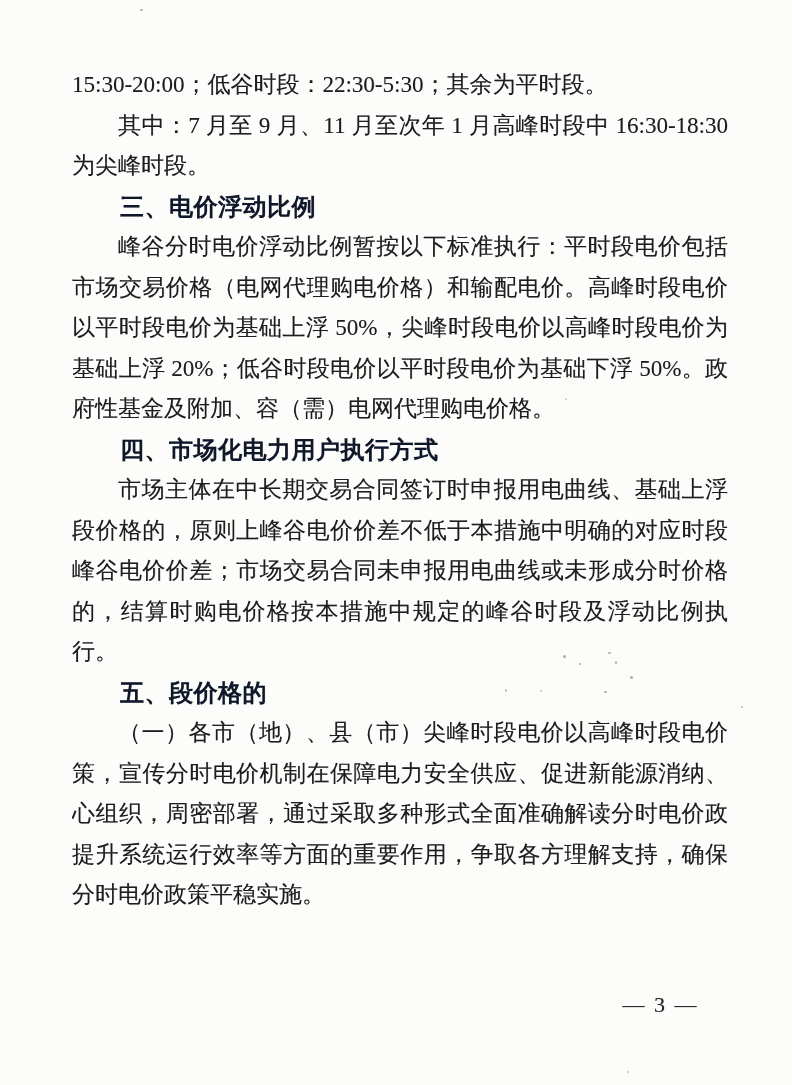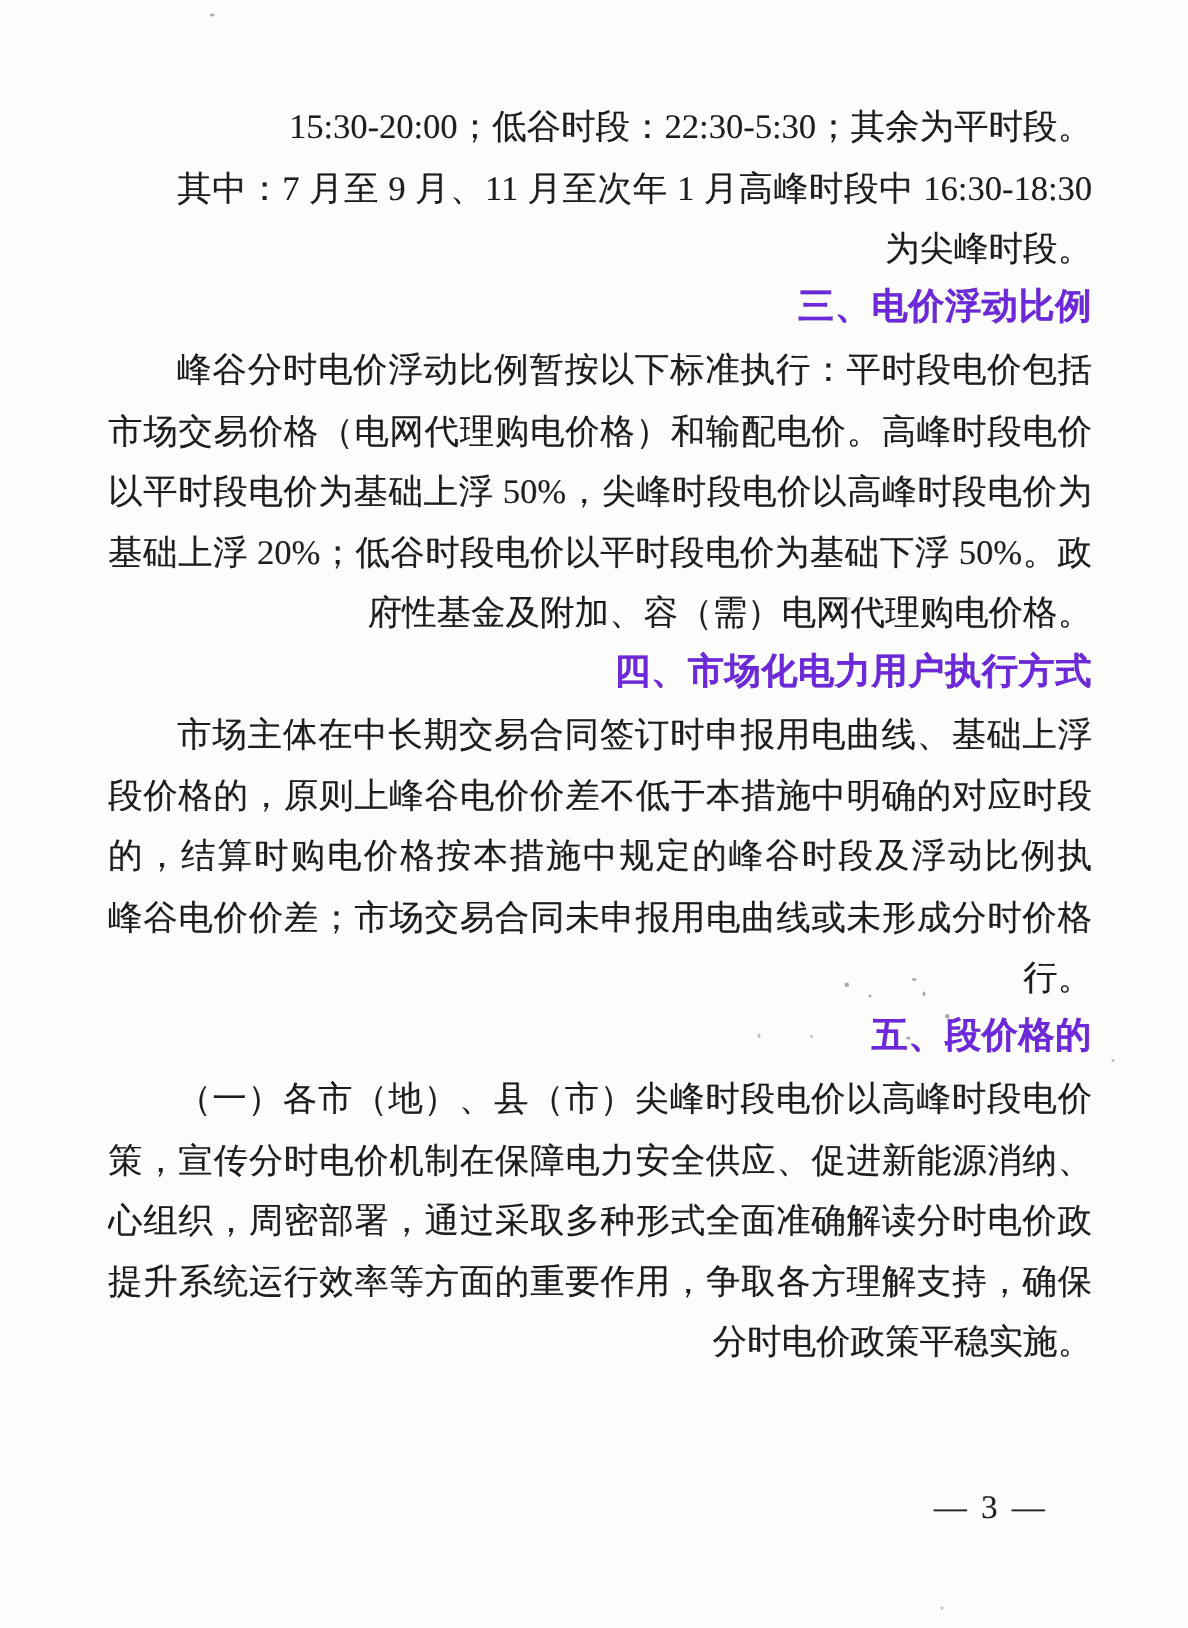--- a/index.html
+++ b/index.html
@@ -23,36 +23,36 @@
     position: absolute;
     left: 72px;
     top: 65px;
     width: 656px;
   }
   .line {
     font-size: 23px;
     line-height: 40.5px;
     height: 40.5px;
     overflow: hidden;
-    text-align: right;
+    text-align: left;
     text-shadow: 0.3px 0.3px 0.4px rgba(20,20,20,0.35);
   }
   .line.indent {
     text-indent: 46px;
   }
   .line.fill {
     text-align: justify;
     text-align-last: justify;
     text-justify: inter-character;
   }
   .line.heading {
-    font-family: Liberation Mono, monospace;
+    font-family: Liberation Sans, sans-serif;
     font-weight: 700;
     font-size: 24px;
-    color: #6d28d9;
+    color: #0f172a;
     letter-spacing: 0.5px;
     text-indent: 48px;
   }
   .page-number {
     position: absolute;
     top: 992px;
     left: 588px;
     width: 145px;
     text-align: center;
     font-size: 22px;
@@ -94,22 +94,22 @@
       <div class="line">为尖峰时段。</div>
       <div class="line heading indent">三、电价浮动比例</div>
       <div class="line indent fill">峰谷分时电价浮动比例暂按以下标准执行：平时段电价包括</div>
       <div class="line fill">市场交易价格（电网代理购电价格）和输配电价。高峰时段电价</div>
       <div class="line fill">以平时段电价为基础上浮 50%，尖峰时段电价以高峰时段电价为</div>
       <div class="line fill">基础上浮 20%；低谷时段电价以平时段电价为基础下浮 50%。政</div>
       <div class="line">府性基金及附加、容（需）电网代理购电价格。</div>
       <div class="line heading indent">四、市场化电力用户执行方式</div>
       <div class="line indent fill">市场主体在中长期交易合同签订时申报用电曲线、基础上浮</div>
       <div class="line fill">段价格的，原则上峰谷电价价差不低于本措施中明确的对应时段</div>
+      <div class="line fill">峰谷电价价差；市场交易合同未申报用电曲线或未形成分时价格</div>
       <div class="line fill">的，结算时购电价格按本措施中规定的峰谷时段及浮动比例执</div>
-      <div class="line fill">峰谷电价价差；市场交易合同未申报用电曲线或未形成分时价格</div>
       <div class="line">行。</div>
       <div class="line heading indent">五、段价格的</div>
       <div class="line indent fill">（一）各市（地）、县（市）尖峰时段电价以高峰时段电价为</div>
       <div class="line fill">策，宣传分时电价机制在保障电力安全供应、促进新能源消纳、</div>
       <div class="line fill">心组织，周密部署，通过采取多种形式全面准确解读分时电价政</div>
       <div class="line fill">提升系统运行效率等方面的重要作用，争取各方理解支持，确保</div>
       <div class="line">分时电价政策平稳实施。</div>
     </div>
 
   <div class="page-number">— 3 —</div>

